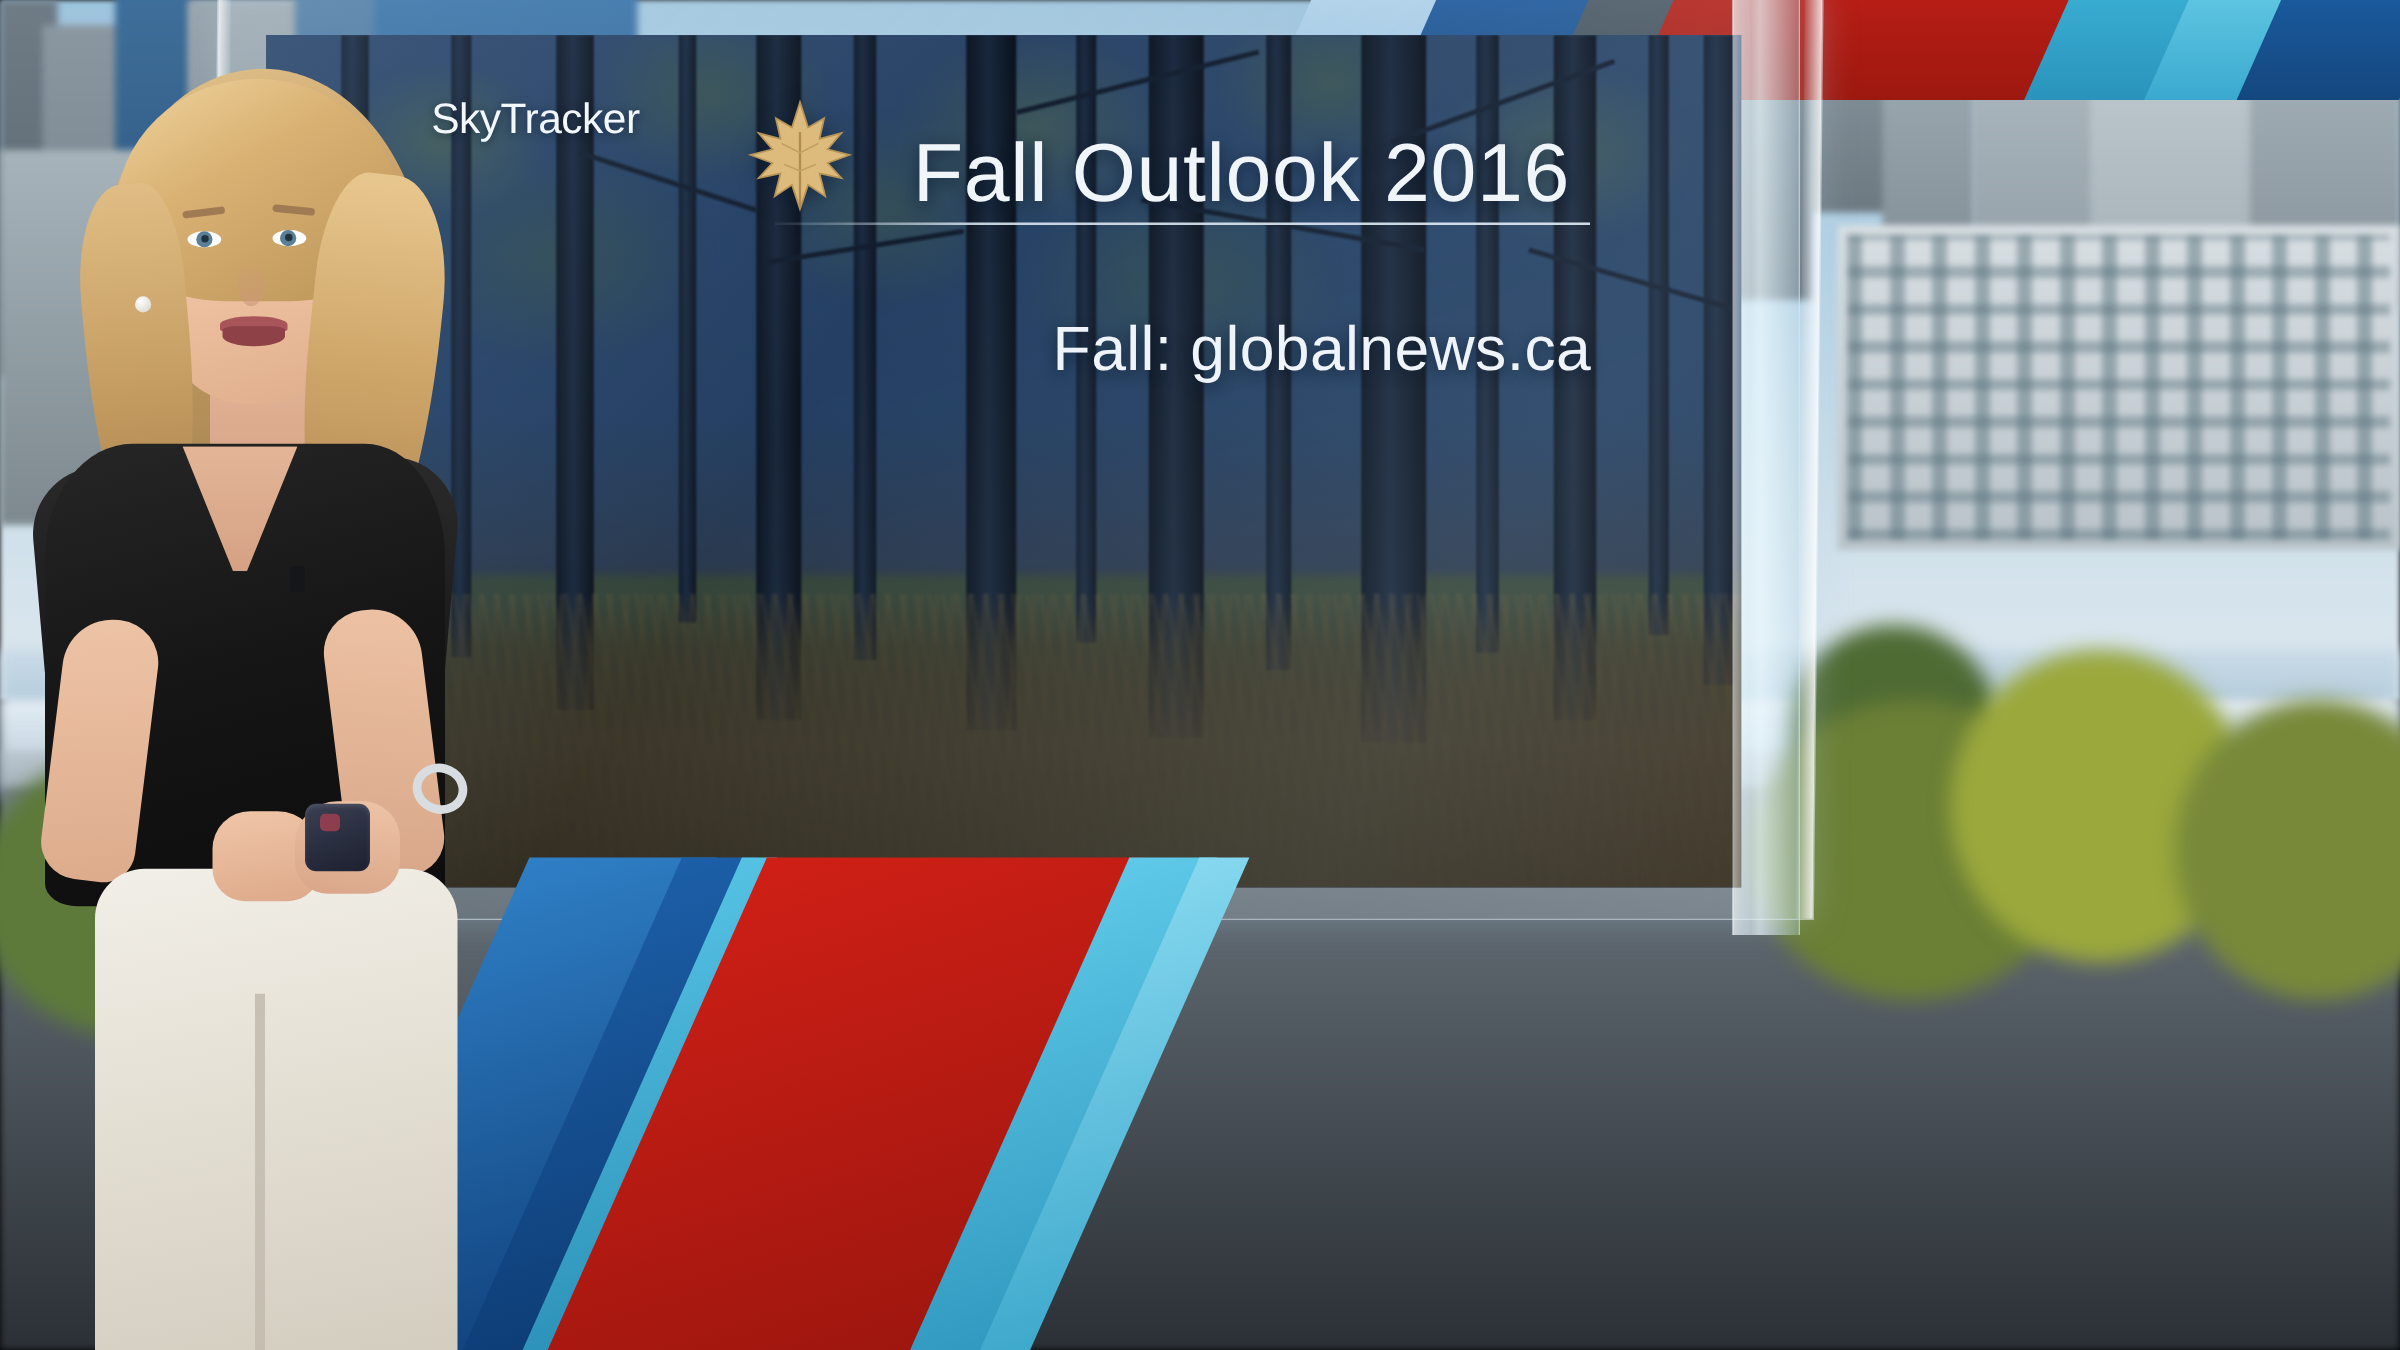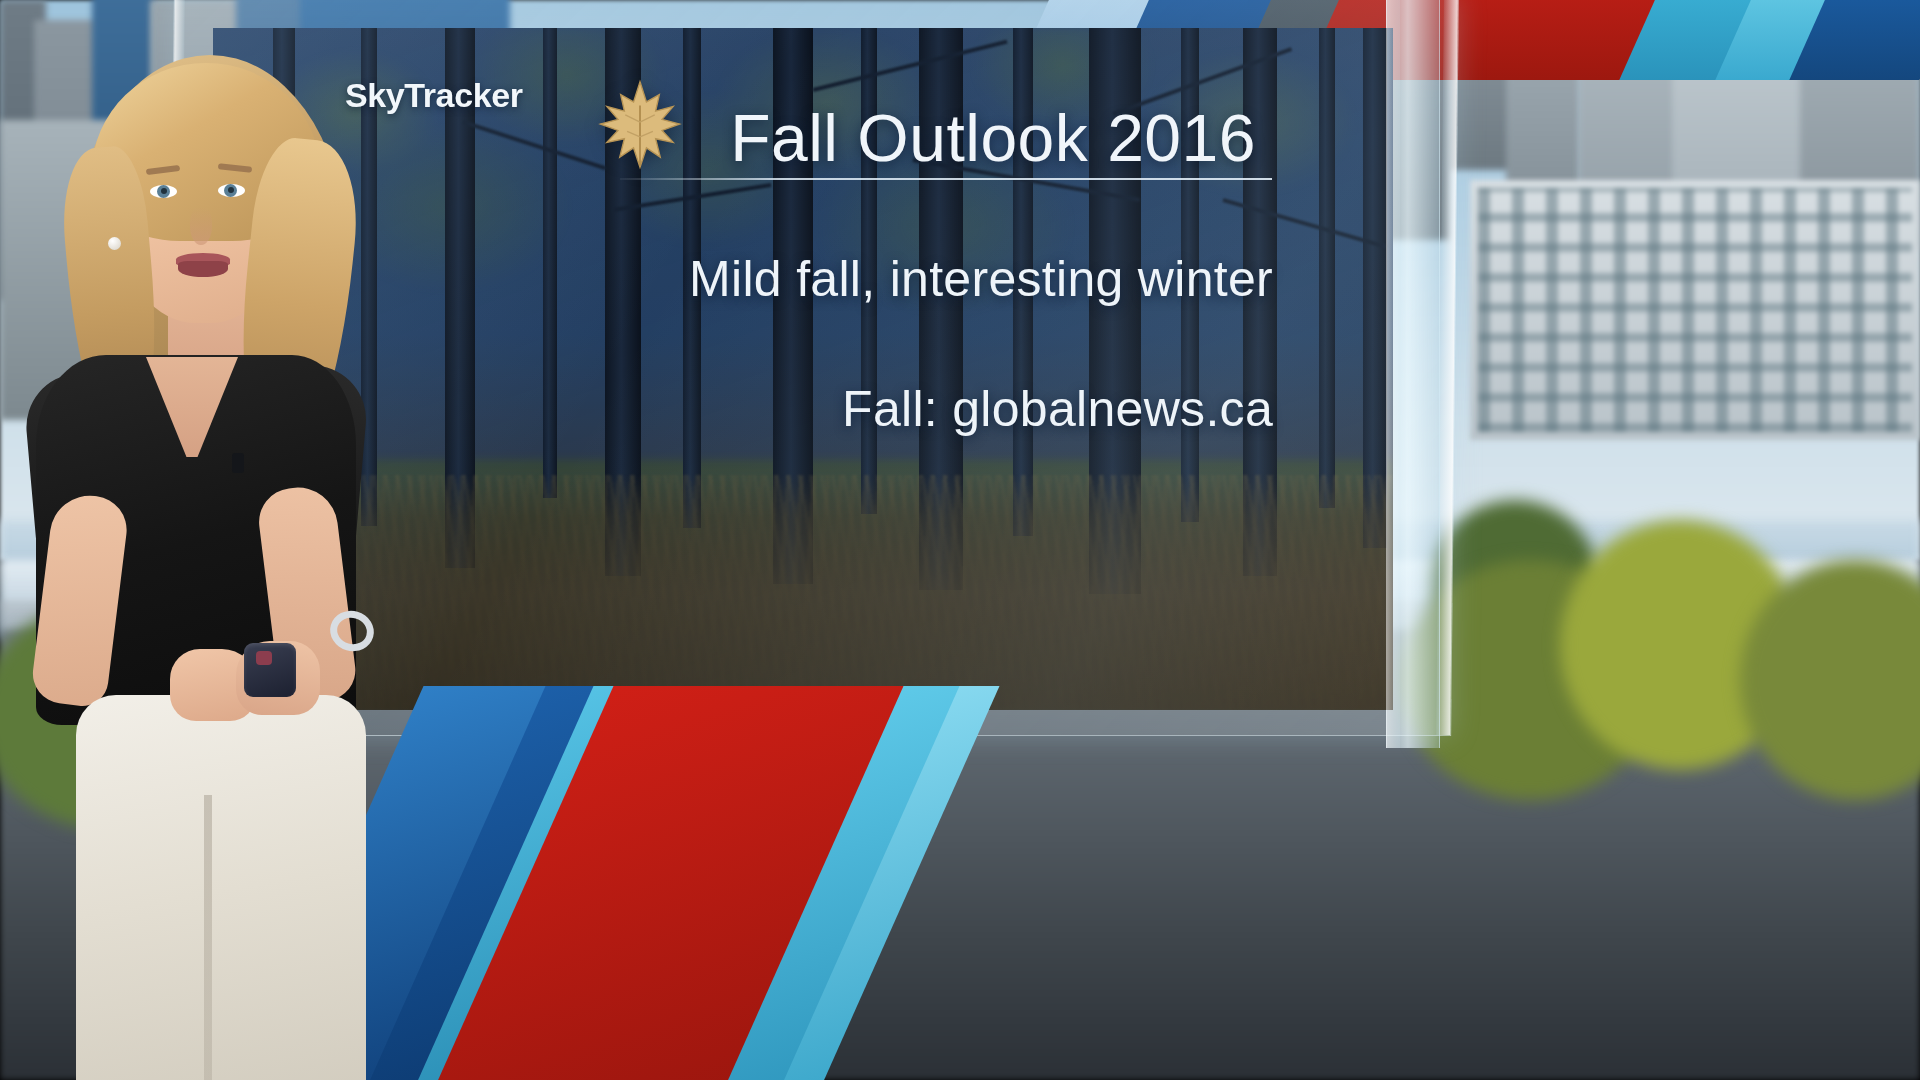--- a/index.html
+++ b/index.html
@@ -158,21 +158,21 @@
     mix-blend-mode:multiply;
   }
   .card-sheen {
     position:absolute; inset:0;
     background:linear-gradient(120deg, rgba(180,215,240,.14), rgba(255,255,255,0) 38%, rgba(190,220,242,.10) 78%, rgba(255,255,255,.05));
   }
 
   
   .brand {
     position:absolute; left:345px; top:76px;
-    font-size:34px; font-weight:bold; color:#f2f7fb;
+    font-size:34px; font-weight:normal; color:#f2f7fb;
     letter-spacing:-0.4px;
     text-shadow:0 2px 7px rgba(10,26,48,.65);
     z-index:30;
   }
   .leaf-icon {
     position:absolute; left:594px; top:78px; width:92px; height:92px; z-index:30;
     filter:drop-shadow(0 3px 8px rgba(10,26,48,.6));
   }
   .title-wrap {
     position:absolute; left:196px; top:104px; width:1060px; z-index:30; text-align:right;
@@ -429,21 +429,20 @@
     <path d="M50 30 L50 95" stroke="#b08c4e" stroke-width="2" fill="none"></path>
     <path d="M50 48 L34 40 M50 48 L66 40 M50 64 L36 58 M50 64 L64 58" stroke="#c2a165" stroke-width="1.4" fill="none"></path>
   </svg>
 
   <div class="title-wrap">
     <div class="title">Fall Outlook 2016</div>
   </div>
   <div class="title-rule"></div>
 
   <div class="bullets">
-    <div class="bullet">Mild fall, interesting winter</div>
     <div class="bullet">Fall: globalnews.ca</div>
   </div>
 
   <div class="stripe s-bot-blue"></div>
   <div class="stripe s-bot-blue-b"></div>
   <div class="stripe s-bot-cyan"></div>
   <div class="stripe s-bot-red"></div>
   <div class="stripe s-bot-cyan2"></div>
   <div class="stripe s-bot-cyan3"></div>
 

